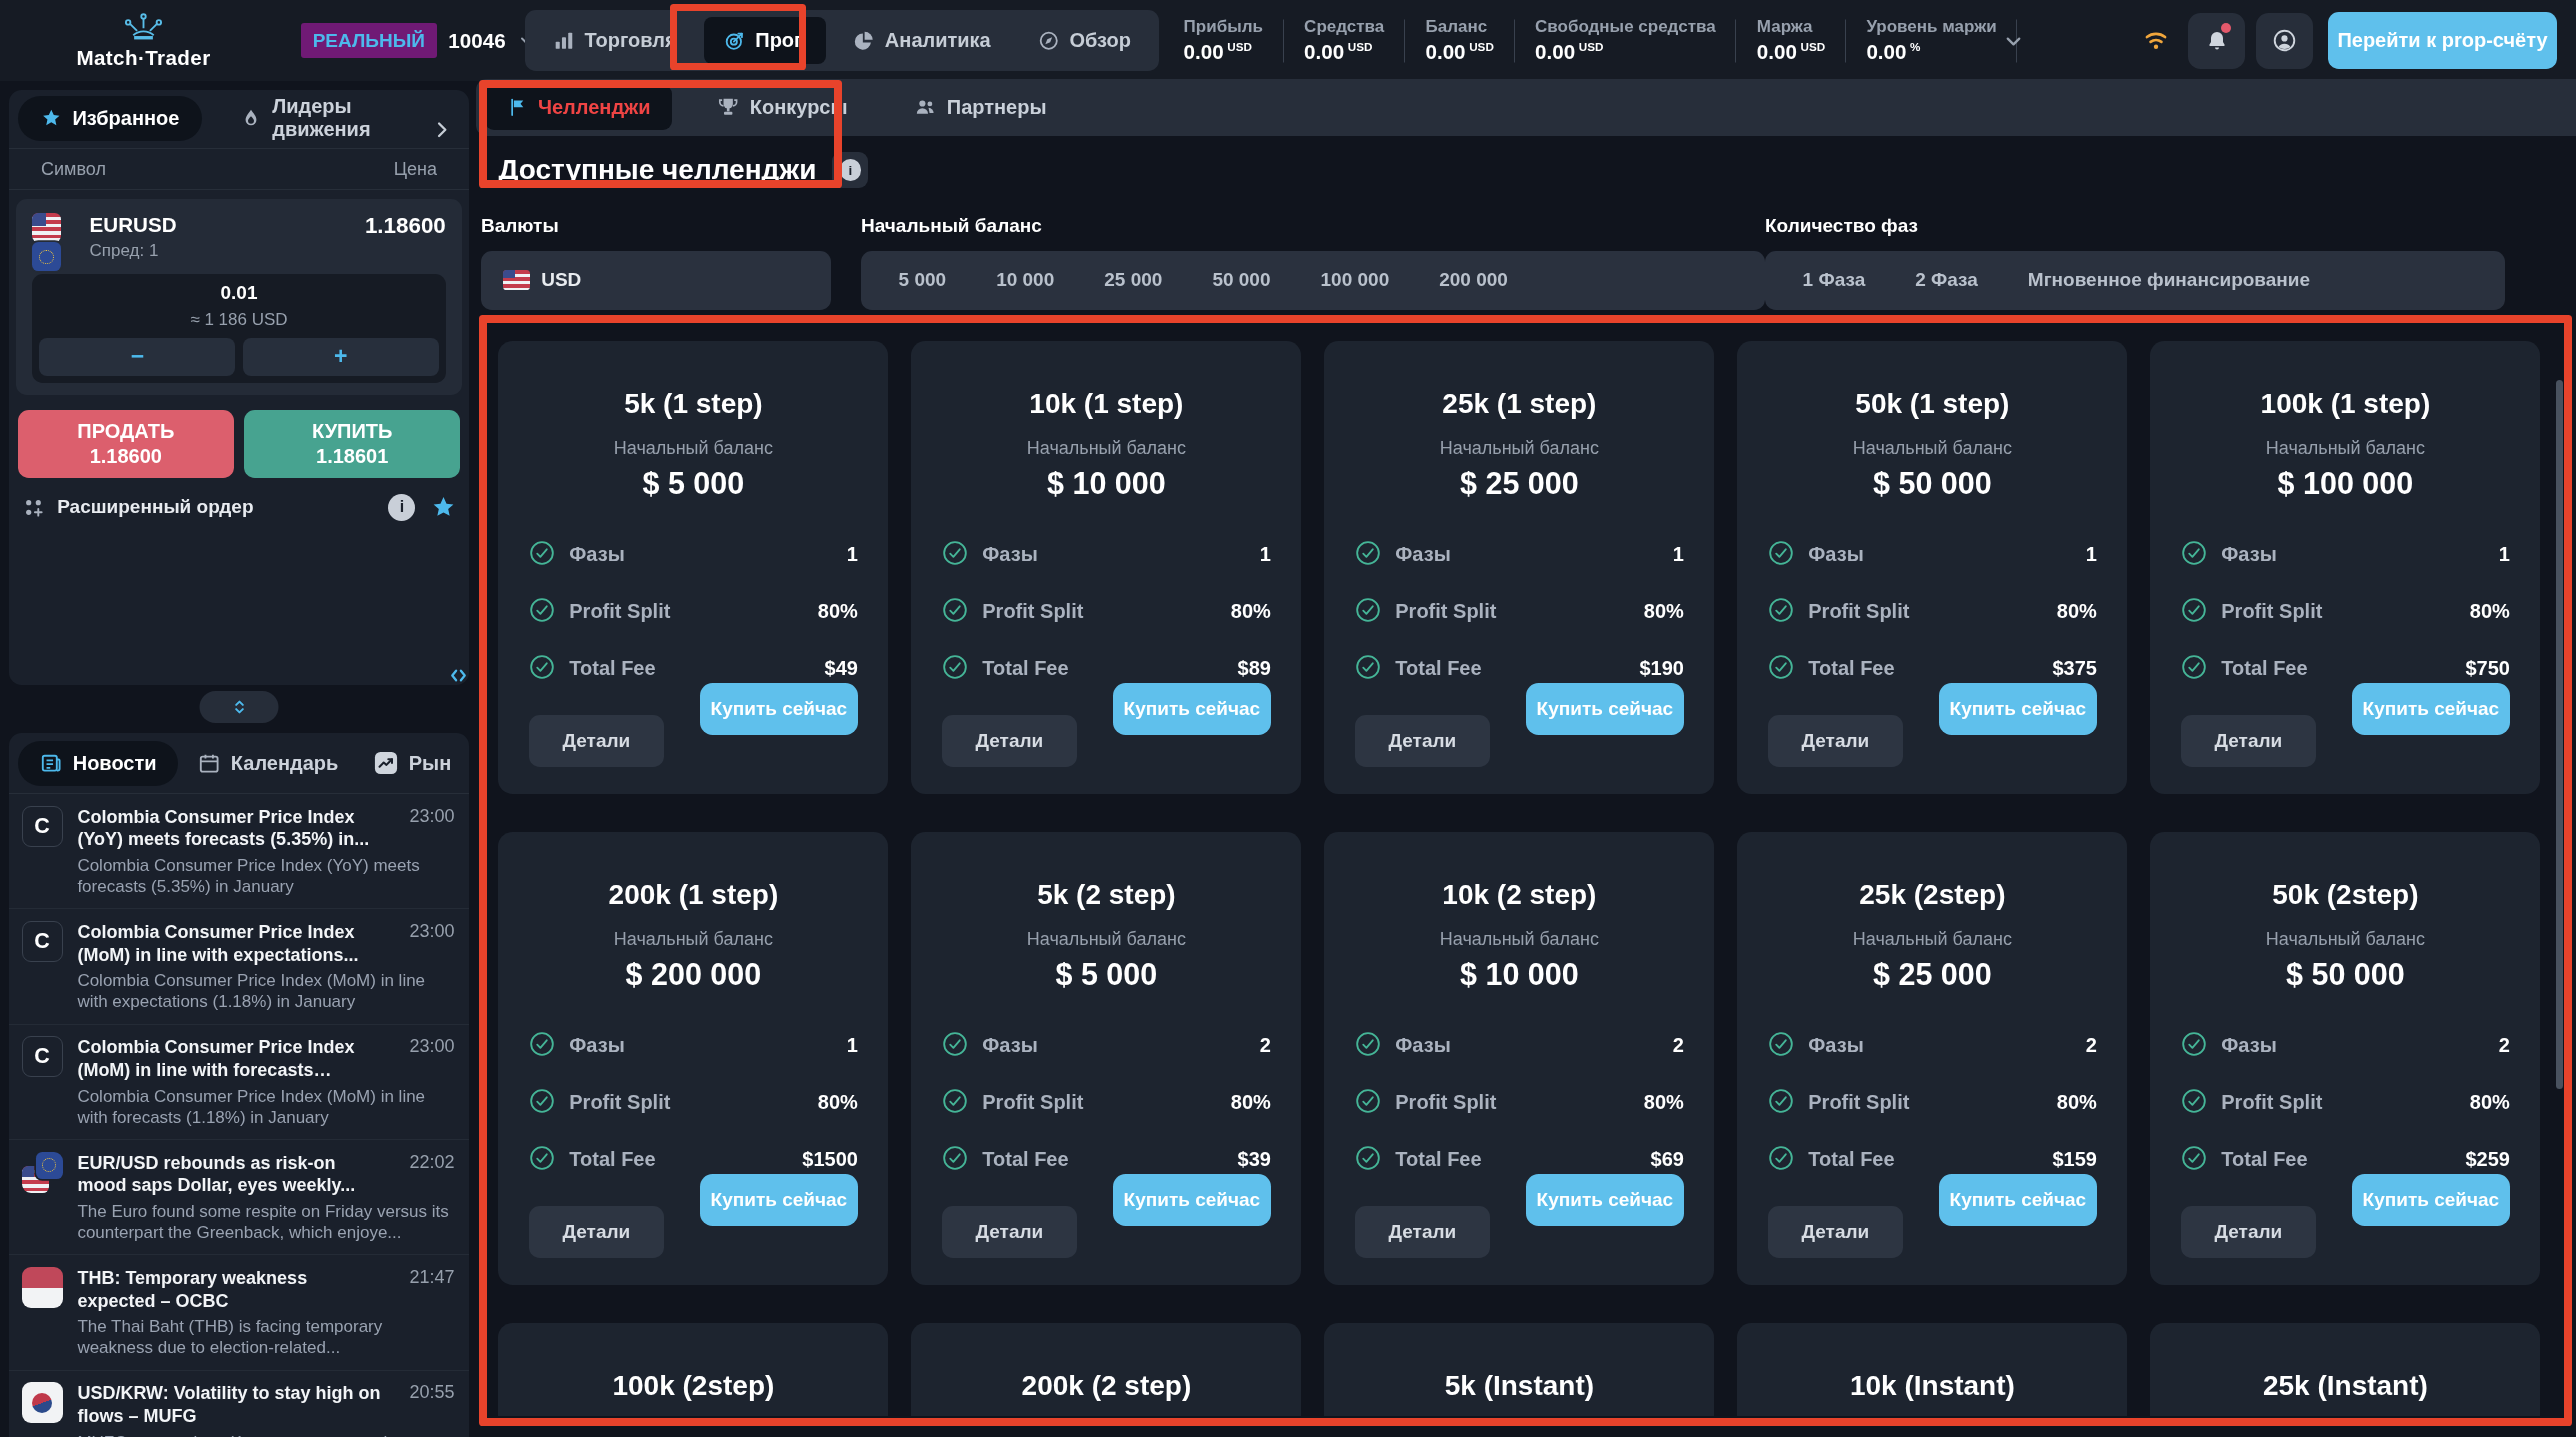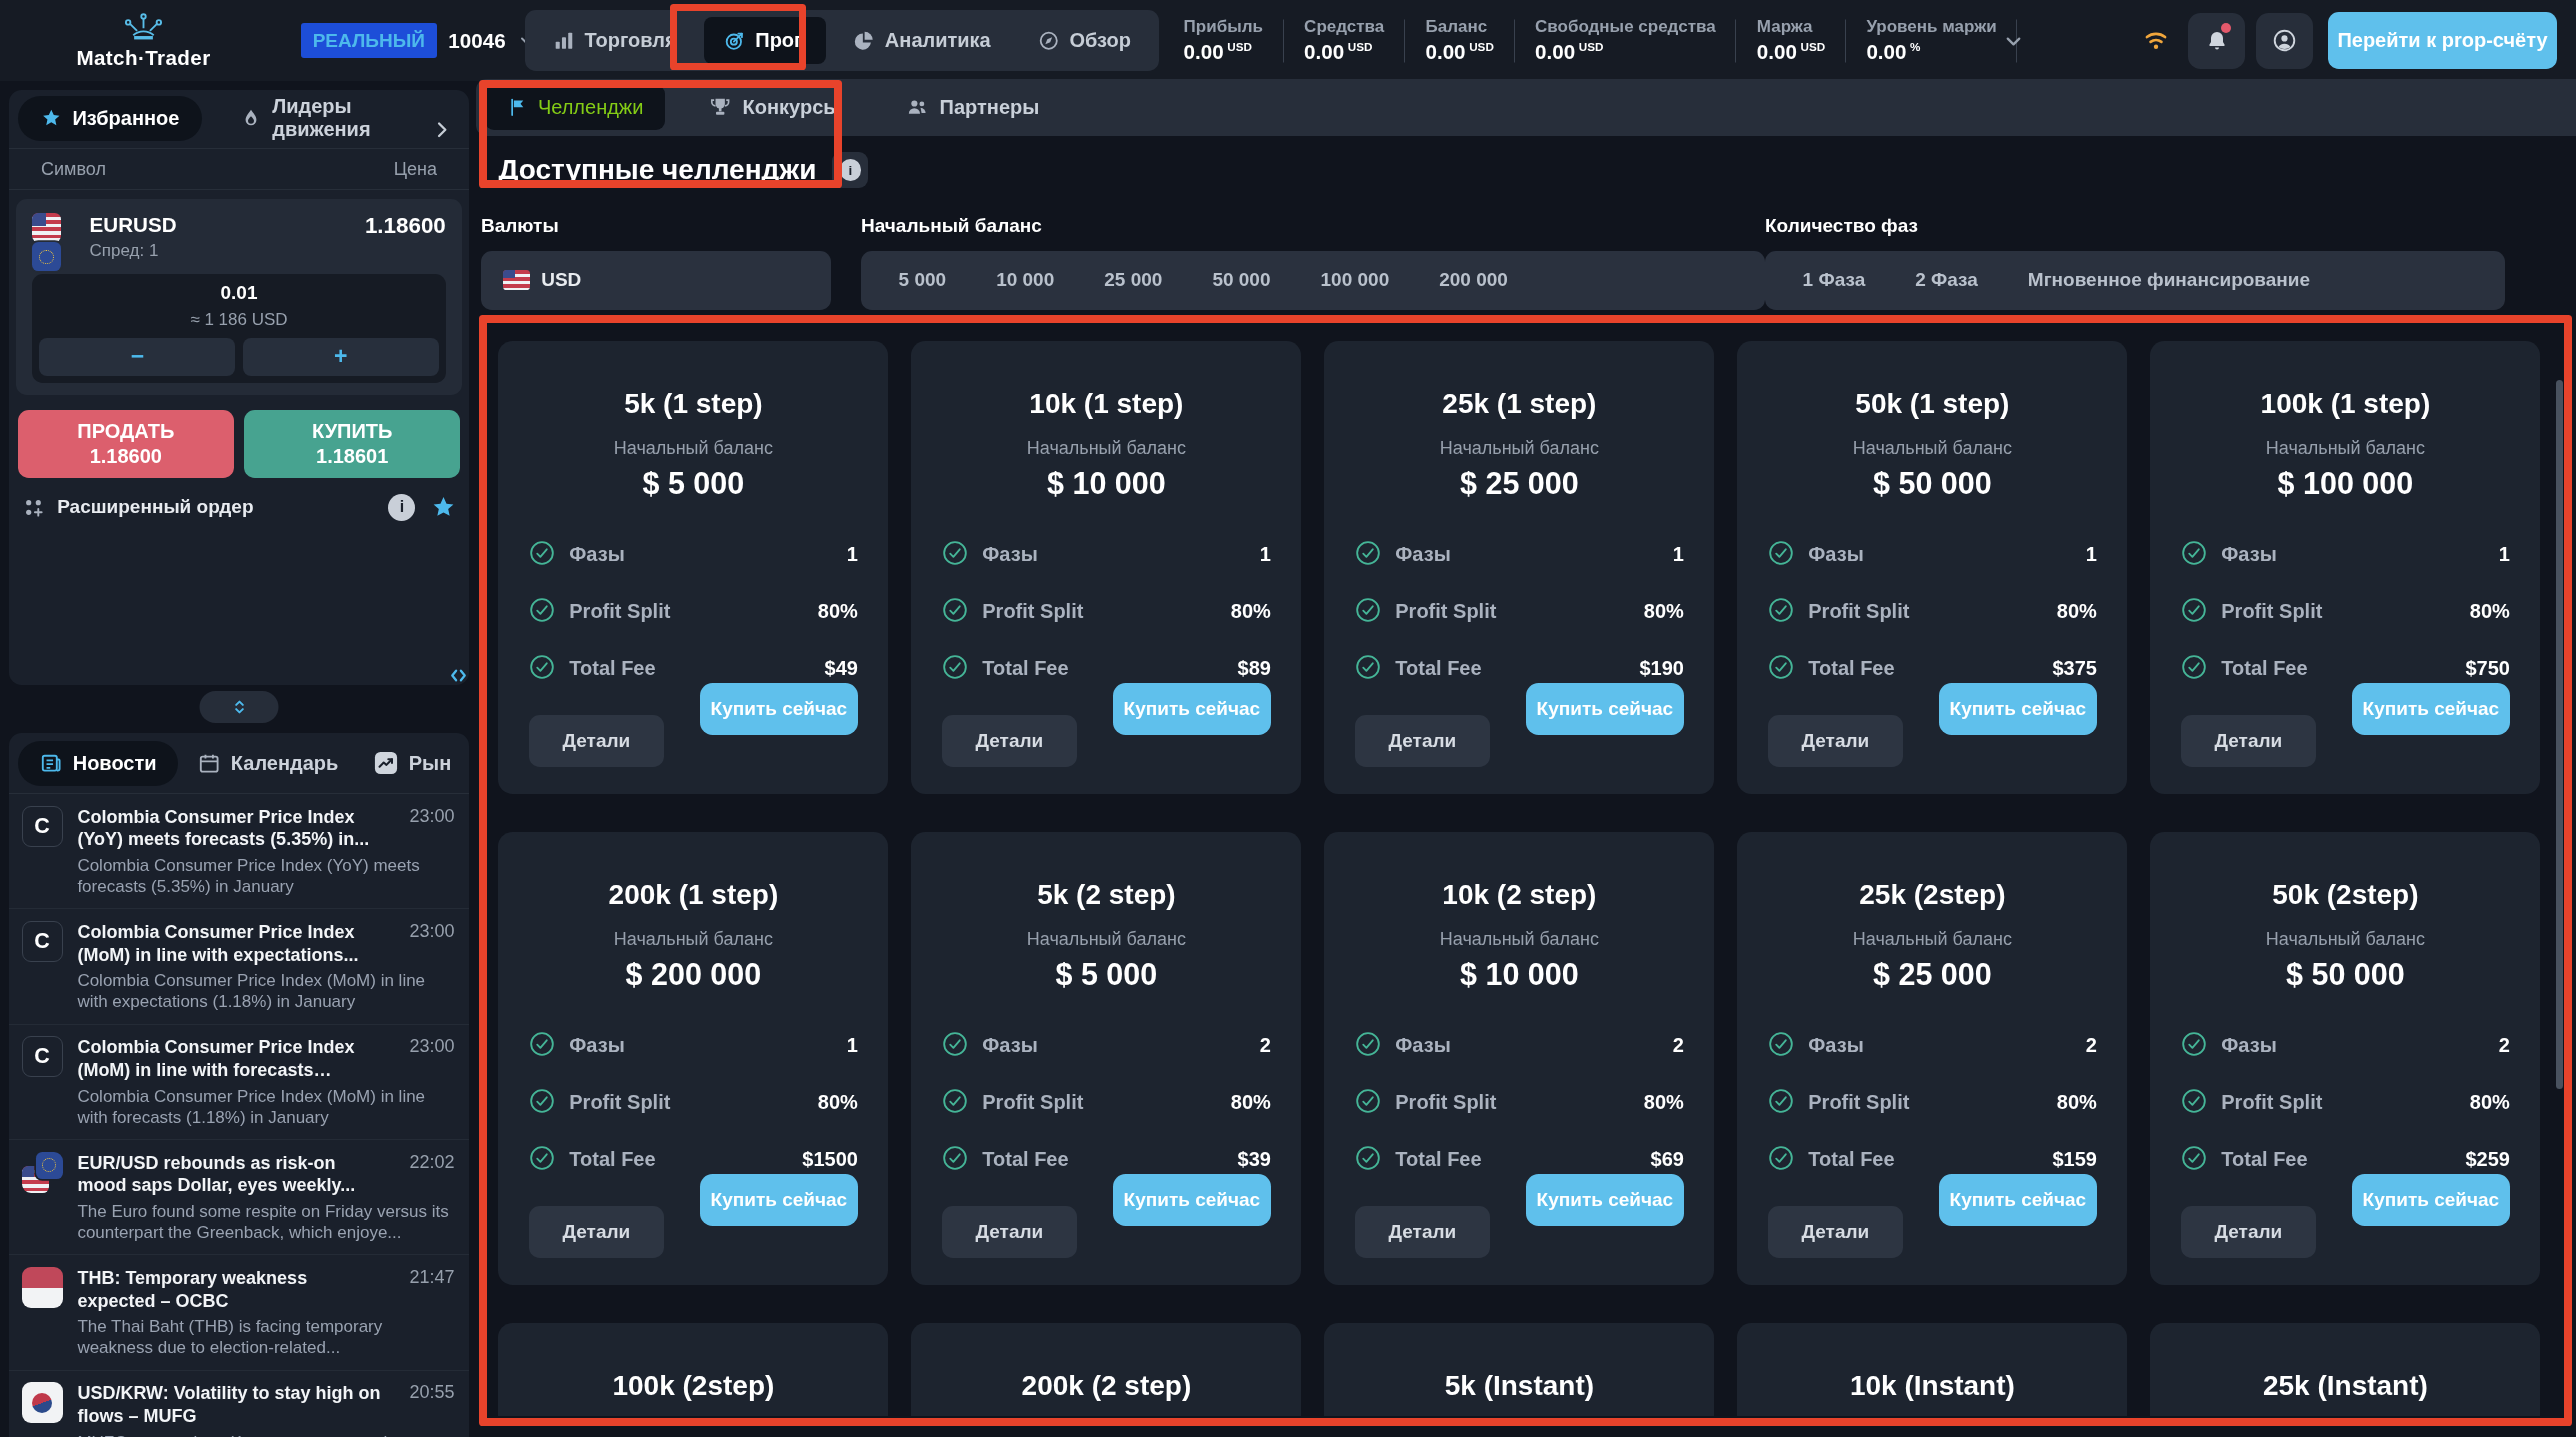--- a/index.html
+++ b/index.html
@@ -5,21 +5,21 @@
   * { margin:0; padding:0; box-sizing:border-box; }
   html,body { background:#0b0e15; }
   body { font-family:"Liberation Sans","DejaVu Sans",sans-serif; }
   .screen { position:relative; width:2576px; height:1438px; background:#10141d; overflow:hidden; }
 
   
   .topbar { position:absolute; left:0; top:0; width:2576px; height:81px; background:#161b24; }
   .logo { position:absolute; left:47px; top:3.6px; width:193px; height:75px; display:flex; flex-direction:column; align-items:center; justify-content:center; }
   .logo .brand { color:#fff; font-size:20.6px; font-weight:600; letter-spacing:0.4px; margin-top:0.9px; }
   .account { position:absolute; left:301px; top:0; height:81px; display:flex; align-items:center; gap:11.7px; cursor:pointer; }
-  .acct-badge { background:#1d4ed8; color:#4db9ec; font-weight:700; font-size:19px; padding:6.3px 11.7px; border-radius:3px; }
+  .acct-badge { background:#701a75; color:#4db9ec; font-weight:700; font-size:19px; padding:6.3px 11.7px; border-radius:3px; }
   .acct-num { color:#fff; font-size:20.6px; font-weight:700; }
   .mainnav { position:absolute; left:525px; top:10px; height:61px; background:#272e3a; border-radius:10.8px; display:flex; align-items:center; padding:0 8px; gap:7.2px; }
   .navtab { display:flex; align-items:center; gap:10px; padding:0 20px; height:47px; border-radius:8px; color:#c6cdd6; font-size:20px; font-weight:600; cursor:pointer; }
   .navtab .ic { display:flex; color:#aab2bf; }
   .navtab.active { background:#0e131b; color:#fff; }
   .navtab.active .ic { color:#4db9ec; }
   .stats { position:absolute; left:1163px; top:0; height:81px; display:flex; align-items:center; }
   .stat { position:relative; padding:0 20.6px; height:81px; display:flex; flex-direction:column; justify-content:center; }
   .stat::after { content:''; position:absolute; right:0; top:50%; transform:translateY(-50%); width:0.9px; height:43px; background:#39414e; }
   .stat .lab { color:#97a0ad; font-size:17px; font-weight:600; margin-bottom:2.7px; }
@@ -94,21 +94,21 @@
   .flag-kr::after { content:''; position:absolute; left:50%; top:50%; width:20px; height:20px; margin:-10px 0 0 -10px; border-radius:50%; background:linear-gradient(160deg,#c0394b 0 50%,#2b4a8b 50%); }
   .flag-pair .pf { position:absolute; width:27px; height:27px; border-radius:6.3px; overflow:hidden; }
   .flag-pair .pf.us { left:0; bottom:0; }
   .flag-pair .pf.eu { right:0; top:0; box-shadow:0 0 0 1.8px #1a202b; }
 
   
   .main { position:absolute; left:476px; top:79px; width:2100px; height:1359px; }
   .subtabs { position:absolute; left:0; top:0; width:100%; height:57px; background:#272e3a; border-radius:10.8px 0 0 10.8px; display:flex; align-items:center; padding:0 9px; gap:23px; }
   .subtab { display:flex; align-items:center; gap:10.8px; padding:0 21.5px; height:45px; border-radius:9px; color:#c9d0d9; font-size:20px; font-weight:600; cursor:pointer; }
   .subtab .ic { display:flex; color:#aab2bf; }
-  .subtab.active { background:#0e131b; color:#84cc16; font-weight:400; }
+  .subtab.active { background:#0e131b; color:#ef4444; font-weight:700; }
   .subtab.active .ic { color:#4db9ec; }
   .content { position:absolute; left:0; top:57px; right:0; bottom:0; }
   .titlerow { position:absolute; left:22.4px; top:16px; display:flex; align-items:center; gap:16px; }
   .pagetitle { color:#fff; font-size:28px; font-weight:700; }
   .title-info { width:36px; height:36px; border-radius:9px; background:#272e3a; display:flex; align-items:center; justify-content:center; cursor:pointer; }
   .title-info .dot { width:21.5px; height:21.5px; border-radius:50%; background:#c9cfd8; color:#1a202b; font-size:13.5px; font-weight:700; display:flex; align-items:center; justify-content:center; }
   .filters { position:absolute; left:5px; top:79px; display:flex; }
   .fgroup .flab { color:#fff; font-size:19px; font-weight:700; margin-bottom:13.5px; }
   .fpill { height:59px; background:#2a313e; border-radius:10.8px; display:flex; align-items:center; padding:0 12.6px; }
   .fg-cur { width:350px; }

